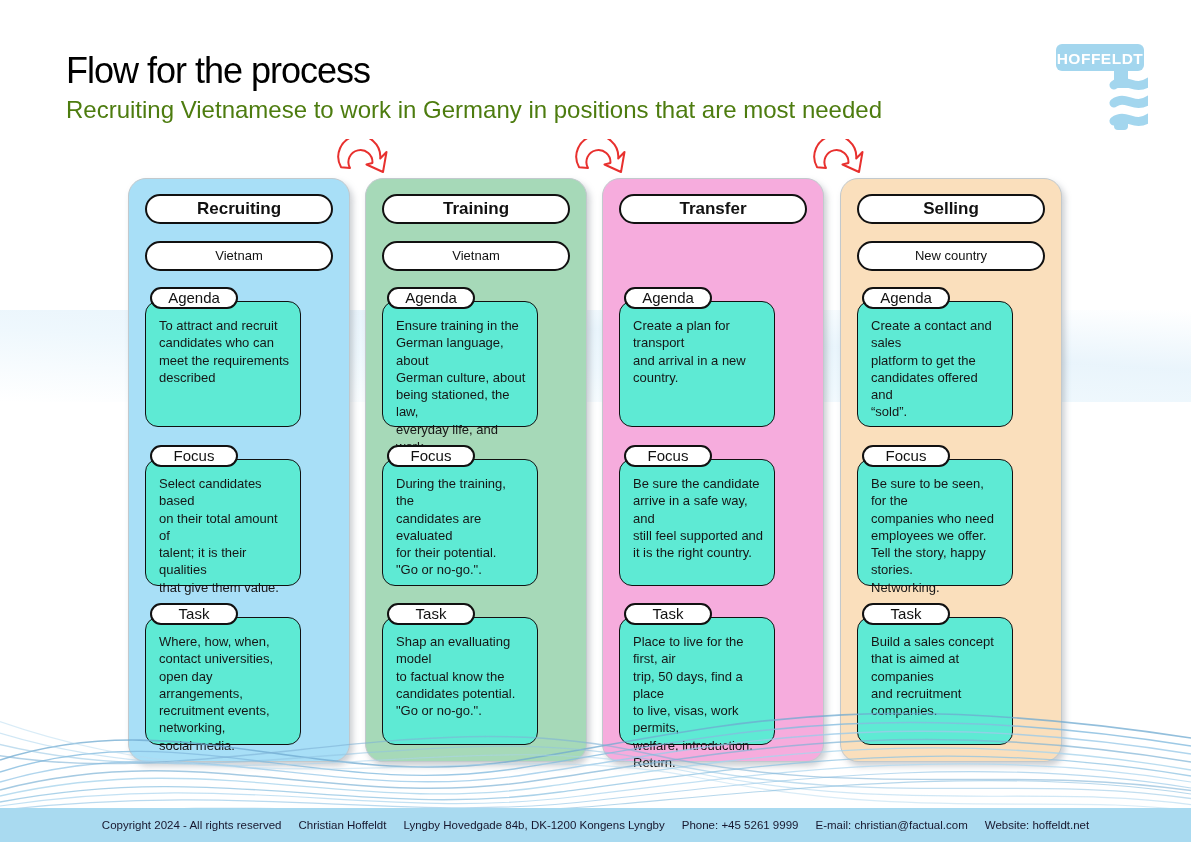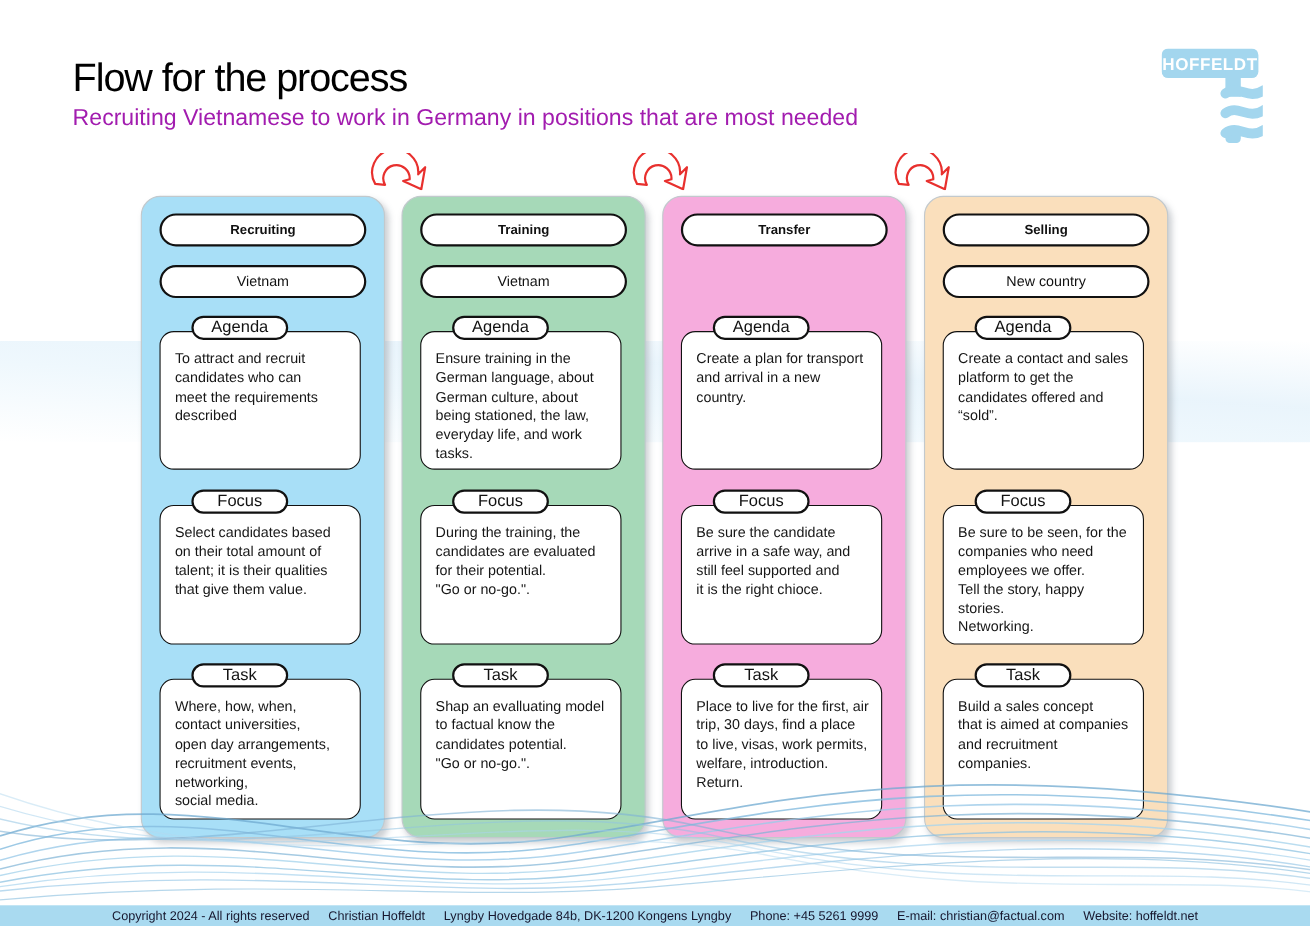--- a/index.html
+++ b/index.html
@@ -9,21 +9,21 @@
     font-family:"Liberation Sans", sans-serif;
     color:#111;
   }
   
   .page-title{
     position:absolute;left:66px;top:50px;margin:0;
     font-size:36px;font-weight:normal;letter-spacing:-1px;color:#000000;
   }
   .page-subtitle{
     position:absolute;left:66px;top:96px;margin:0;
-    font-size:21px;font-weight:normal;color:#a21caf;
+    font-size:24px;font-weight:normal;color:#4d7c0f;
   }
   
   .logo{position:absolute;left:1056px;top:44px;width:92px;height:90px;}
   
   .mid-band{
     position:absolute;left:0;top:310px;width:100%;height:92px;z-index:0;
     background:linear-gradient(184deg,
       rgba(214,234,247,0) 0%,
       rgba(216,236,249,.55) 35%,
       rgba(230,244,252,.65) 58%,
@@ -44,43 +44,43 @@
     position:absolute;top:178px;width:222px;height:584px;z-index:1;
     border-radius:18px;border:1px solid #c2c9cd;box-sizing:border-box;
     box-shadow:3px 4px 6px rgba(120,130,140,.38);
   }
   .c0{left:128px}.c1{left:365px}.c2{left:602px}.c3{left:840px}
   .pill{
     position:absolute;left:16px;width:188px;height:30px;box-sizing:border-box;
     background:#fff;border:2px solid #111;border-radius:16px;
     text-align:center;line-height:26px;
   }
-  .title-pill{top:15px;font-size:12px;font-weight:bold;}
+  .title-pill{top:15px;font-size:17px;font-weight:bold;}
   .loc-pill{top:62px;font-size:13px;}
   .section{position:absolute;left:0;width:100%;}
   .sec-agenda{top:108px}.sec-focus{top:266px}.sec-task{top:424px}
   .tag{
     position:absolute;left:21px;top:0;width:88px;height:22px;box-sizing:border-box;
     background:#fff;border:2px solid #111;border-radius:12px;z-index:2;
-    text-align:center;font-size:15px;line-height:18px;margin-left:24px;
+    text-align:center;font-size:15px;line-height:18px;
   }
   .box{
-    position:absolute;left:16px;top:14px;width:183px;box-sizing:border-box;
-    background:#ffffff;border:1.7px solid #111;border-radius:13px;z-index:1;
+    position:absolute;left:16px;top:14px;width:156px;box-sizing:border-box;
+    background:#5eead4;border:1.7px solid #111;border-radius:13px;z-index:1;
   }
   .sec-agenda .box{height:126px}
   .sec-focus  .box{height:127px}
   .sec-task   .box{height:128px}
   .box-text{
     padding:15px 10px 6px 13px;font-size:13px;line-height:17.3px;
     white-space:pre-line;color:#161616;
   }
   
   .footer{
-    position:absolute;left:0;right:0;bottom:0;height:19px;z-index:4;
+    position:absolute;left:0;right:0;bottom:0;height:34px;z-index:4;
     background:var(--c-footer_bg,#A9DAF0);
     display:flex;align-items:center;justify-content:center;gap:17px;
     font-size:11.5px;color:#17172e;
   }
 </style>
 </head>
 <body>
 
 <div class="mid-band"></div>
 
@@ -184,28 +184,28 @@
 and arrival in a new
 country.</div>
     </div>
   </div>
   <div class="section sec-focus">
     <div class="tag">Focus</div>
     <div class="box">
       <div class="box-text">Be sure the candidate
 arrive in a safe way, and
 still feel supported and
-it is the right chioce.</div>
+it is the right country.</div>
     </div>
   </div>
   <div class="section sec-task">
     <div class="tag">Task</div>
     <div class="box">
       <div class="box-text">Place to live for the first, air
-trip, 30 days, find a place
+trip, 50 days, find a place
 to live, visas, work permits,
 welfare, introduction.
 Return.</div>
     </div>
   </div>
 </section>
 
 <section class="column c3" style="background: rgb(250, 223, 188);">
   <div class="pill loc-pill">New country</div>
   <div class="pill title-pill">Selling</div>

